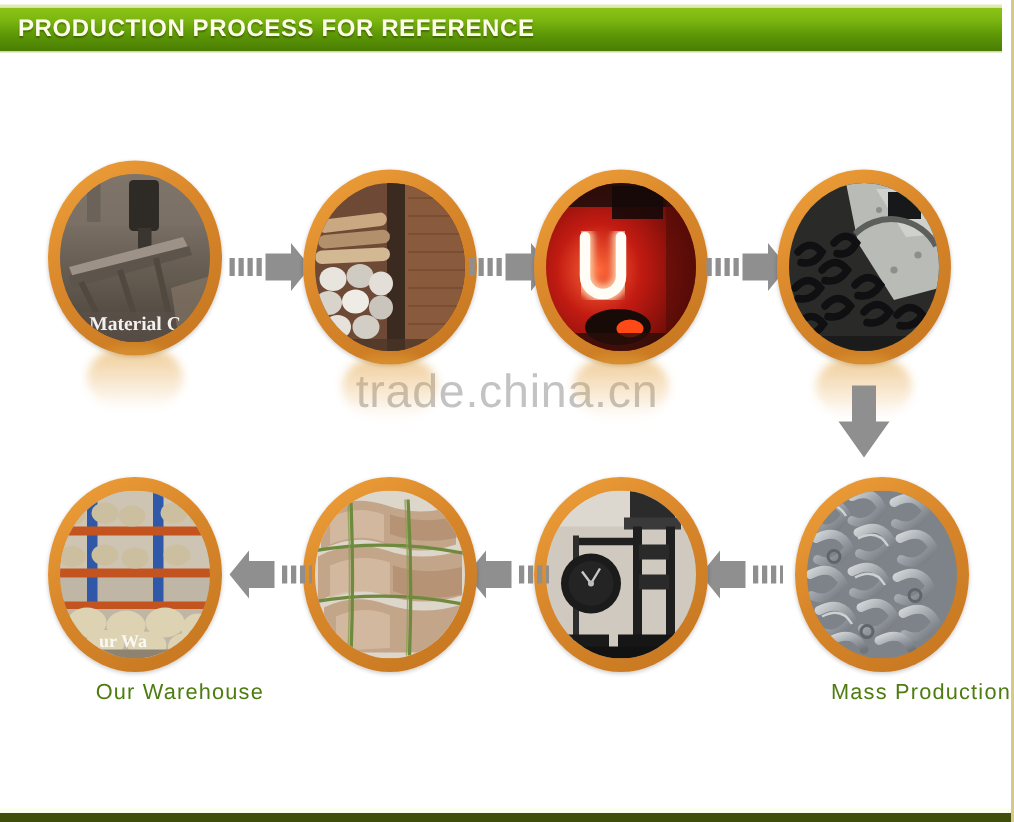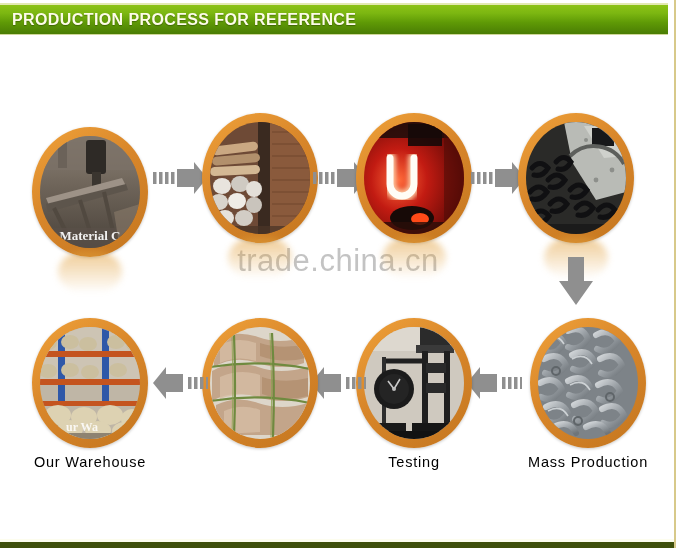--- a/index.html
+++ b/index.html
@@ -103,22 +103,22 @@
     box-sizing: border-box;
   }
   .photo svg { display: block; width: 100%; height: 100%; }
 
   
   .node-label {
     position: absolute;
     top: 136px;
     left: -28px;
     width: 172px;
-    text-align: center;
-    color: #000000;
+    text-align: right;
+    color: #4d7c0f;
     font-family: "Liberation Sans", sans-serif;
     font-size: 14.5px;
     letter-spacing: 0.8px;
     white-space: nowrap;
   }
 
   
   .glow {
     position: absolute;
     left: 26px;
@@ -162,21 +162,21 @@
 <body>
 
 <div class="page">
 
   <div class="banner">
     <div class="banner-title">PRODUCTION PROCESS FOR REFERENCE</div>
   </div>
 
   <div class="watermark">trade.china.cn</div>
 
-  <div class="node" style="left:32px; top:127px;">
+  <div class="node" style="left:32px; top:107px;">
     <div class="ring"></div>
     <div class="glow"></div>
     <div class="photo">
       <svg viewBox="0 0 100 112" preserveAspectRatio="xMidYMid slice">
         <defs>
           <linearGradient id="m1" x1="0" y1="0" x2="0" y2="1">
             <stop offset="0%" stop-color="#8d8377"></stop>
             <stop offset="45%" stop-color="#6e6459"></stop>
             <stop offset="100%" stop-color="#4a433b"></stop>
           </linearGradient>
@@ -405,21 +405,20 @@
         <rect x="18" y="30" width="4" height="70" fill="#2d2d2d"></rect>
         <circle cx="30" cy="62" r="20" fill="#1b1b1b"></circle>
         <circle cx="30" cy="62" r="15" fill="#242424"></circle>
         <path d="M30 62 L36 52 M30 62 L24 54" stroke="#c8c8c8" stroke-width="1.6"></path>
         <circle cx="30" cy="62" r="2" fill="#bdbdbd"></circle>
         <rect x="8" y="96" width="34" height="14" fill="#1a1a1a"></rect>
         <rect x="0" y="104" width="100" height="8" fill="#121212"></rect>
         <path d="M22 34 L58 34" stroke="#202020" stroke-width="5"></path>
       </svg>
     </div>
-    <div class="node-label">Testing</div>
   </div>
 
   <div class="arrow-h" style="left:310px; top:366px;">
     <svg viewBox="0 0 56 34">
       <g fill="#8f8f8f">
         <polygon points="31,8 14,8 14,1 1,17 14,33 14,26 31,26"></polygon>
         <rect x="36" y="11" width="3.5" height="12"></rect>
         <rect x="42" y="11" width="3.5" height="12"></rect>
         <rect x="48" y="11" width="3.5" height="12"></rect>
         <rect x="54" y="11" width="2" height="12"></rect>

